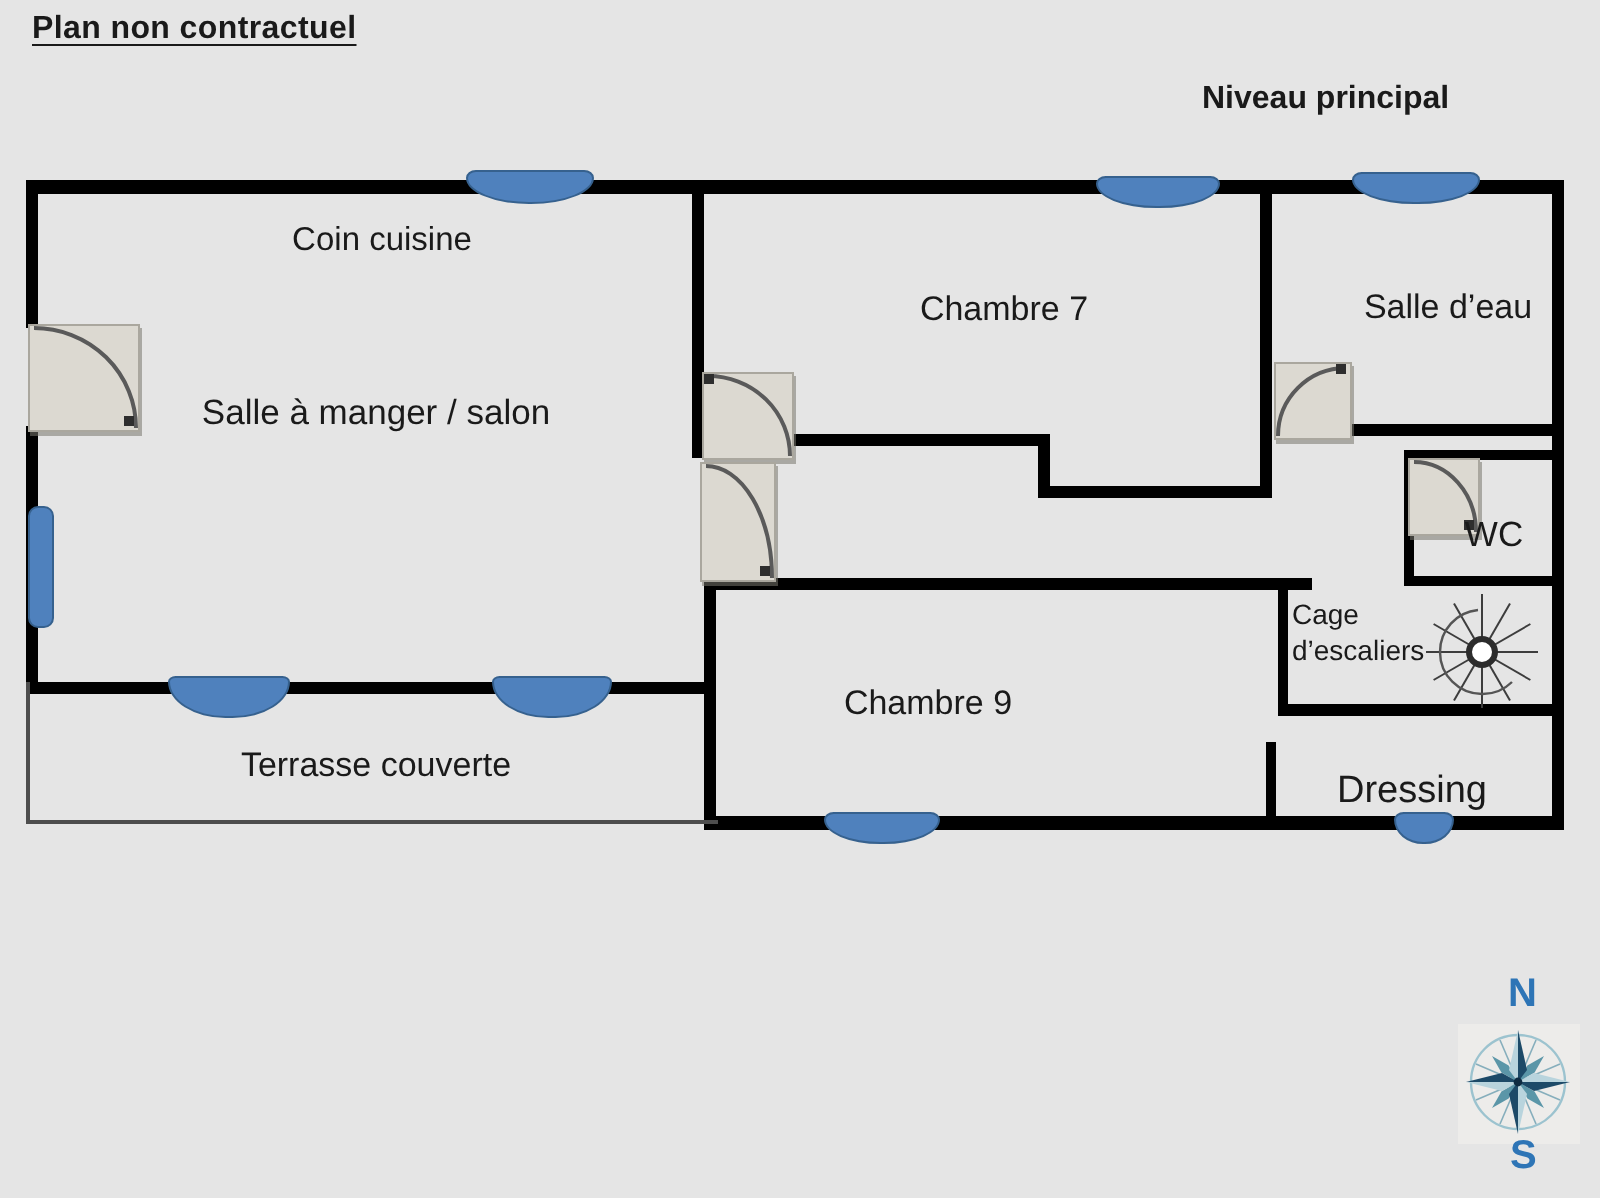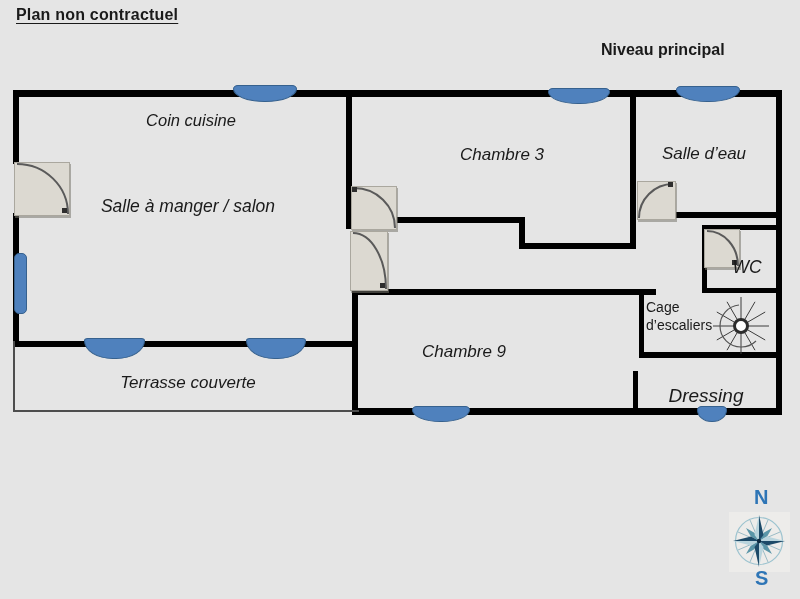--- a/index.html
+++ b/index.html
@@ -7,21 +7,21 @@
     position:relative;width:800px;height:599px;background:#e5e5e5;overflow:hidden;
     font-family:"Liberation Sans",sans-serif;color:var(--text,#1a1a1a);
   }
   .page-title{
     position:absolute;left:16px;top:6px;font-size:16px;font-weight:bold;
     text-decoration:underline;text-underline-offset:3px;letter-spacing:.2px;
   }
   .level-label{position:absolute;left:601px;top:41px;font-size:16px;font-weight:bold;}
   .wall{position:absolute;background:var(--wall,#000);}
   .wall-thin{position:absolute;background:#4d4d4d;}
-  .room-label{position:absolute;transform:translateX(-50%);white-space:nowrap;font-size:17px;font-style:italic;}
+  .room-label{position:absolute;transform:translateX(-50%);white-space:nowrap;font-size:17px;}
   .room-label-left{position:absolute;font-size:14px;line-height:1.25;}
   .window-h{
     position:absolute;background:var(--window-blue,#4f81bd);
     border:1px solid var(--window-border,#36618e);
     border-radius:5px 5px 50% 50% / 4px 4px 78% 78%;
   }
   .window-bay{
     position:absolute;background:var(--window-blue,#4f81bd);
     border:1px solid var(--window-border,#36618e);
     border-radius:4px 4px 50% 50% / 3px 3px 92% 92%;
@@ -125,22 +125,22 @@
       <line x1="44" y1="33" x2="44" y2="61"></line>
       <line x1="44" y1="33" x2="58" y2="57.2"></line>
       <line x1="44" y1="33" x2="68.2" y2="47"></line>
     </g>
     <path d="M 42 12 A 21 21 0 0 0 23 33 A 21 21 0 0 0 44 54 A 21 21 0 0 0 59 48" fill="none" stroke="#555" stroke-width="1.2"></path>
     <circle cx="44" cy="33" r="6.5" fill="#ffffff" stroke="#2c2c2c" stroke-width="3"></circle>
   </svg>
 
   <div class="room-label" style="left:191px;top:111px;font-size:16.5px">Coin cuisine</div>
   <div class="room-label" style="left:188px;top:196px;font-size:17.5px">Salle à manger / salon</div>
-  <div class="room-label" style="left:502px;top:145px">Chambre 3</div>
-  <div class="room-label" style="left:704px;top:144px">Salle d’eau</div>
+  <div class="room-label" style="left:502px;top:145px">Chambre 7</div>
+  <div class="room-label" style="left:724px;top:144px">Salle d’eau</div>
   <div class="room-label" style="left:747px;top:257px;font-size:17.5px">WC</div>
   <div class="room-label-left" style="left:646px;top:299px;width:72px">Cage d’escaliers</div>
   <div class="room-label" style="left:464px;top:342px">Chambre 9</div>
   <div class="room-label" style="left:706px;top:385px;font-size:19px">Dressing</div>
   <div class="room-label" style="left:188px;top:373px">Terrasse couverte</div>
 
   <div class="compass-letter" style="left:754px;top:486px">N</div>
   <svg class="compass" style="left:729px;top:512px" width="61" height="61" viewBox="0 0 61 61">
     <rect x="0" y="0" width="61" height="60" fill="#edecea"></rect>
     <circle cx="30" cy="29" r="23.5" fill="none" stroke="#9cc3cf" stroke-width="1.2"></circle>

